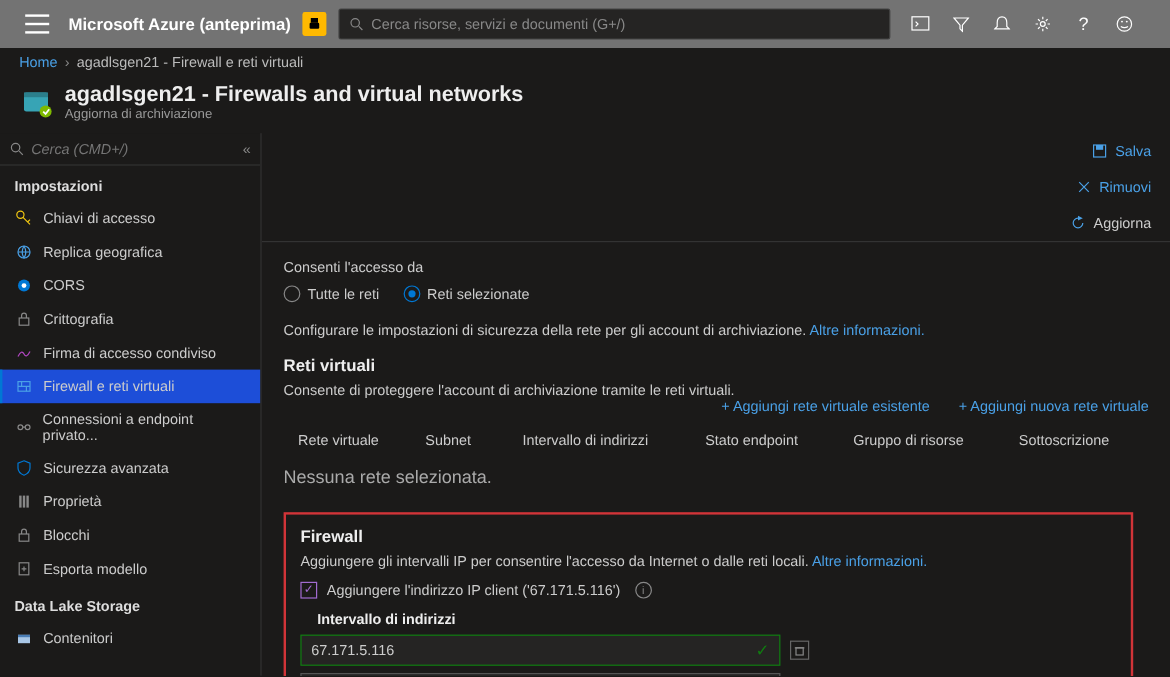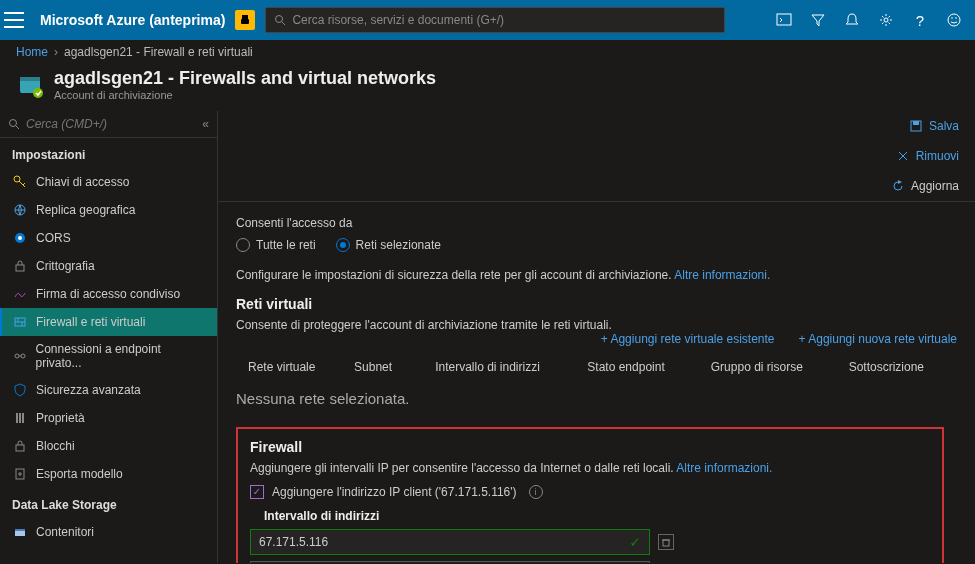--- a/index.html
+++ b/index.html
@@ -1,19 +1,19 @@
 <!DOCTYPE html>
 <html><head>
 <meta charset="utf-8">
 <style>
 * { margin:0; padding:0; box-sizing:border-box; font-family:"Segoe UI",Arial,sans-serif; }
 body { background:#1b1a19; color:#cccccc; width:975px; height:564px; overflow:hidden; font-size:12px; }
 
 
-.topbar { height:40px; background:#0369a1; display:flex; align-items:center; padding:0 4px; }
+.topbar { height:40px; background:#737373; display:flex; align-items:center; padding:0 21px; }
 .hamburger { width:20px; height:20px; display:flex; flex-direction:column; justify-content:space-around; cursor:pointer; margin-right:16px; }
 .hamburger span { height:2px; background:#fff; }
 .brand { color:#fff; font-size:14px; font-weight:600; margin-right:10px; }
 .bot-icon { width:20px; height:20px; background:#ffb900; border-radius:2px; display:flex; align-items:center; justify-content:center; margin-right:10px; }
 .searchbar { flex:1; max-width:460px; height:26px; background:#252423; border:1px solid #444; border-radius:2px; display:flex; align-items:center; padding:0 8px; color:#888; font-size:12px; }
 .searchbar svg { margin-right:6px; }
 .top-icons { margin-left:auto; display:flex; gap:16px; padding-right:8px; }
 .top-icons .ticon { width:18px; height:18px; display:flex; align-items:center; justify-content:center; color:#fff; cursor:pointer; }
 
 
@@ -29,21 +29,21 @@
 .subtitle { font-size:11px; color:#999; }
 
 
 .layout { display:flex; height:calc(100% - 40px - 24px - 48px); }
 .sidebar { width:218px; background:#1b1a19; border-right:1px solid #333; overflow-y:auto; }
 .side-search { display:flex; align-items:center; padding:6px 8px; border-bottom:1px solid #333; gap:6px; color:#888; }
 .side-search input { background:transparent; border:none; color:#ccc; font-size:12px; flex:1; outline:none; font-style:italic; }
 .chev { color:#888; cursor:pointer; }
 .section-hdr { color:#ddd; font-weight:600; padding:10px 12px 6px; font-size:12px; }
 .nav-item { display:flex; align-items:center; gap:8px; padding:6px 12px; font-size:12px; color:#ccc; cursor:pointer; }
-.nav-item.selected { background:#0f766e; position:relative; }
+.nav-item.selected { background:#1d4ed8; position:relative; }
 .nav-item.selected::before { content:""; position:absolute; left:0; top:0; bottom:0; width:2px; background:#0078d4; }
 .nav-item .nicon { width:16px; height:16px; display:flex; align-items:center; justify-content:center; }
 
 
 .main { flex:1; overflow:auto; padding:0 0 16px 0; }
 .toolbar { display:flex; align-items:flex-end; gap:16px; padding:8px 16px; border-bottom:1px solid #333;flex-direction:column; }
 .tbtn { display:flex; align-items:center; gap:6px; color:#4aa0e6; font-size:12px; cursor:pointer; }
 .tbtn.refresh { color:#ccc; }
 .content { padding:14px 18px; }
 .lbl { font-size:12px; color:#ccc; margin-bottom:8px; display:block; }
@@ -146,21 +146,21 @@
   <div class="res-icon">
     <svg width="28" height="28" viewBox="0 0 28 28">
         <rect x="4" y="6" width="20" height="16" rx="2" fill="#37a4b5"></rect>
         <rect x="4" y="6" width="20" height="4" fill="#2b7f8c"></rect>
         <circle cx="22" cy="22" r="5" fill="#7fba00"></circle>
         <path d="M20 22 L22 24 L25 20" stroke="#fff" fill="none" stroke-width="1.5"></path>
       </svg>
   </div>
   <div>
     <div class="title">agadlsgen21 - Firewalls and virtual networks</div>
-    <div class="subtitle">Account di archiviazione</div>
+    <div class="subtitle">Aggiorna di archiviazione</div>
   </div>
 </div>
 
 <div class="layout">
 
   <div class="sidebar">
     <div class="side-search">
       <svg width="12" height="12" viewBox="0 0 12 12">
           <circle cx="5" cy="5" r="3.5" stroke="#888" fill="none"></circle>
           <line x1="8" y1="8" x2="11" y2="11" stroke="#888"></line>

